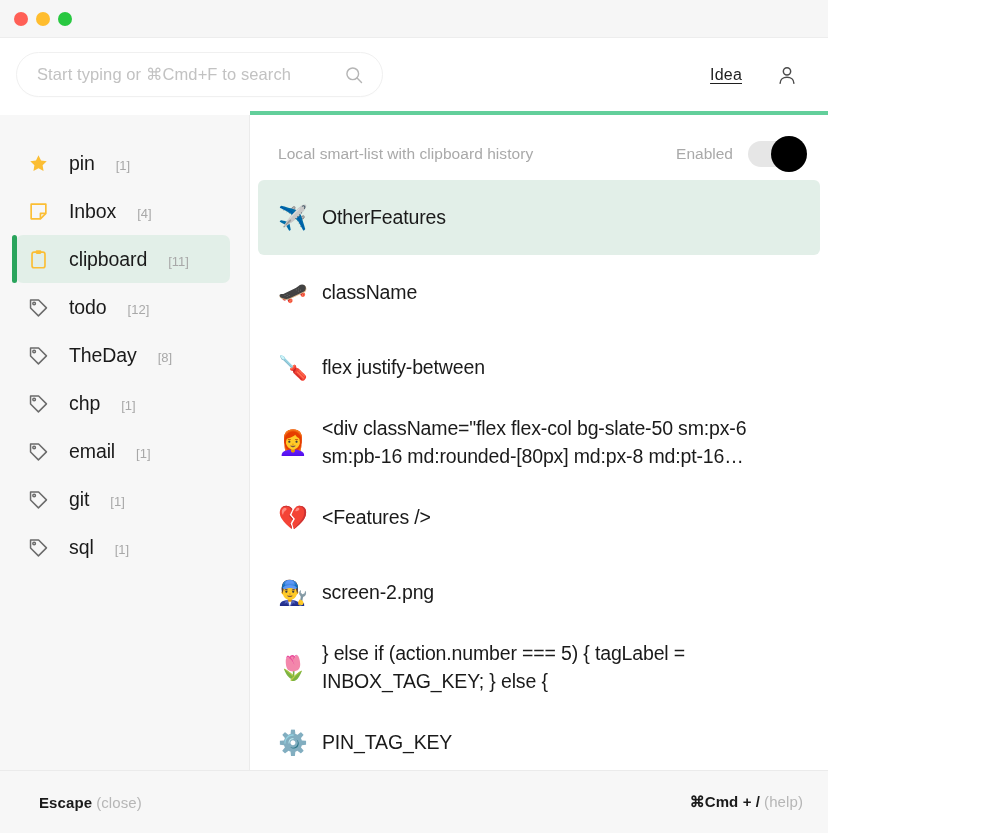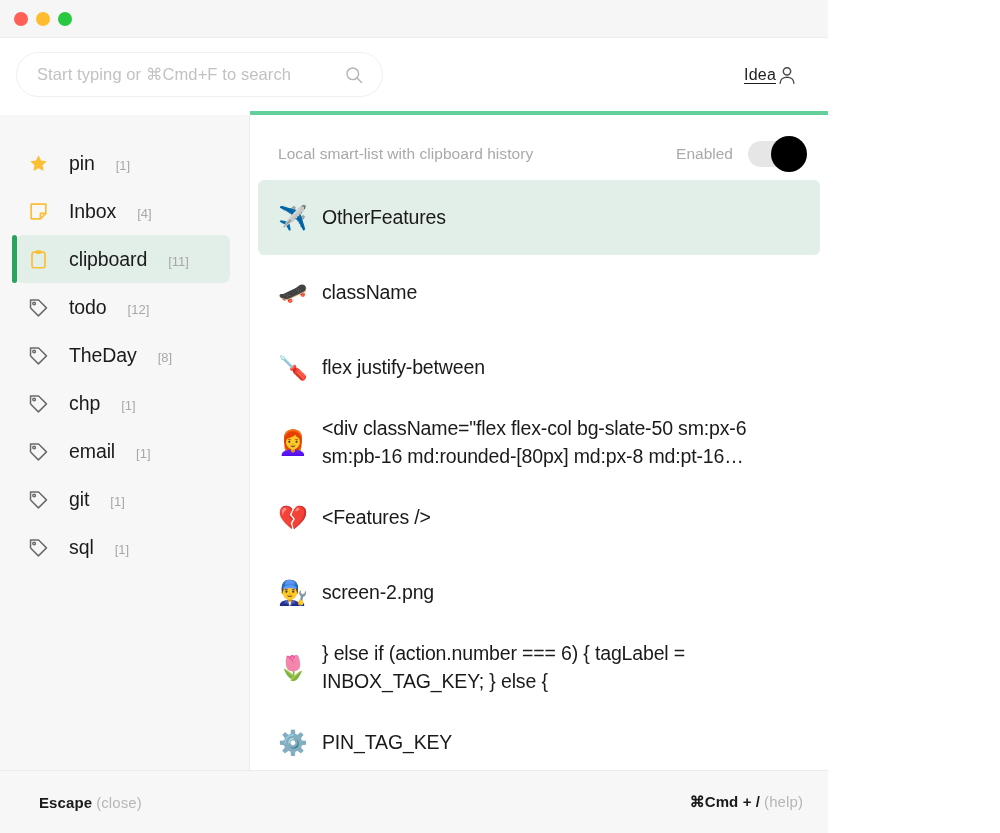--- a/index.html
+++ b/index.html
@@ -64,20 +64,21 @@
     letter-spacing: 0.1px;
     white-space: nowrap;
     overflow: hidden;
   }
   .searchbox .mag { width: 20px; height: 20px; flex: none; color: #b5b5b5; }
 
   .topright {
     margin-left: auto;
     display: flex;
     align-items: center;
+    gap: 34px;
     padding-right: 8px;
   }
   .idea-link {
     font-size: 16px;
     color: #1f1f1f;
     text-decoration: underline;
     text-underline-offset: 3px;
     letter-spacing: 0.2px;
   }
   .user-icon { width: 22px; height: 22px; color: #4a4a4a; display: block; }
@@ -387,21 +388,21 @@
           <div class="row">
             <span class="emoji">💔</span>
             <span class="text">&lt;Features /&gt;</span>
           </div>
           <div class="row">
             <span class="emoji">👨‍🔧</span>
             <span class="text">screen-2.png</span>
           </div>
           <div class="row">
             <span class="emoji">🌷</span>
-            <span class="text">} else if (action.number === 6) { tagLabel = INBOX_TAG_KEY; } else {</span>
+            <span class="text">} else if (action.number === 5) { tagLabel = INBOX_TAG_KEY; } else {</span>
           </div>
           <div class="row">
             <span class="emoji">⚙️</span>
             <span class="text">PIN_TAG_KEY</span>
           </div>
         </div>
     </div>
   </div>
 
   <div class="footer">

